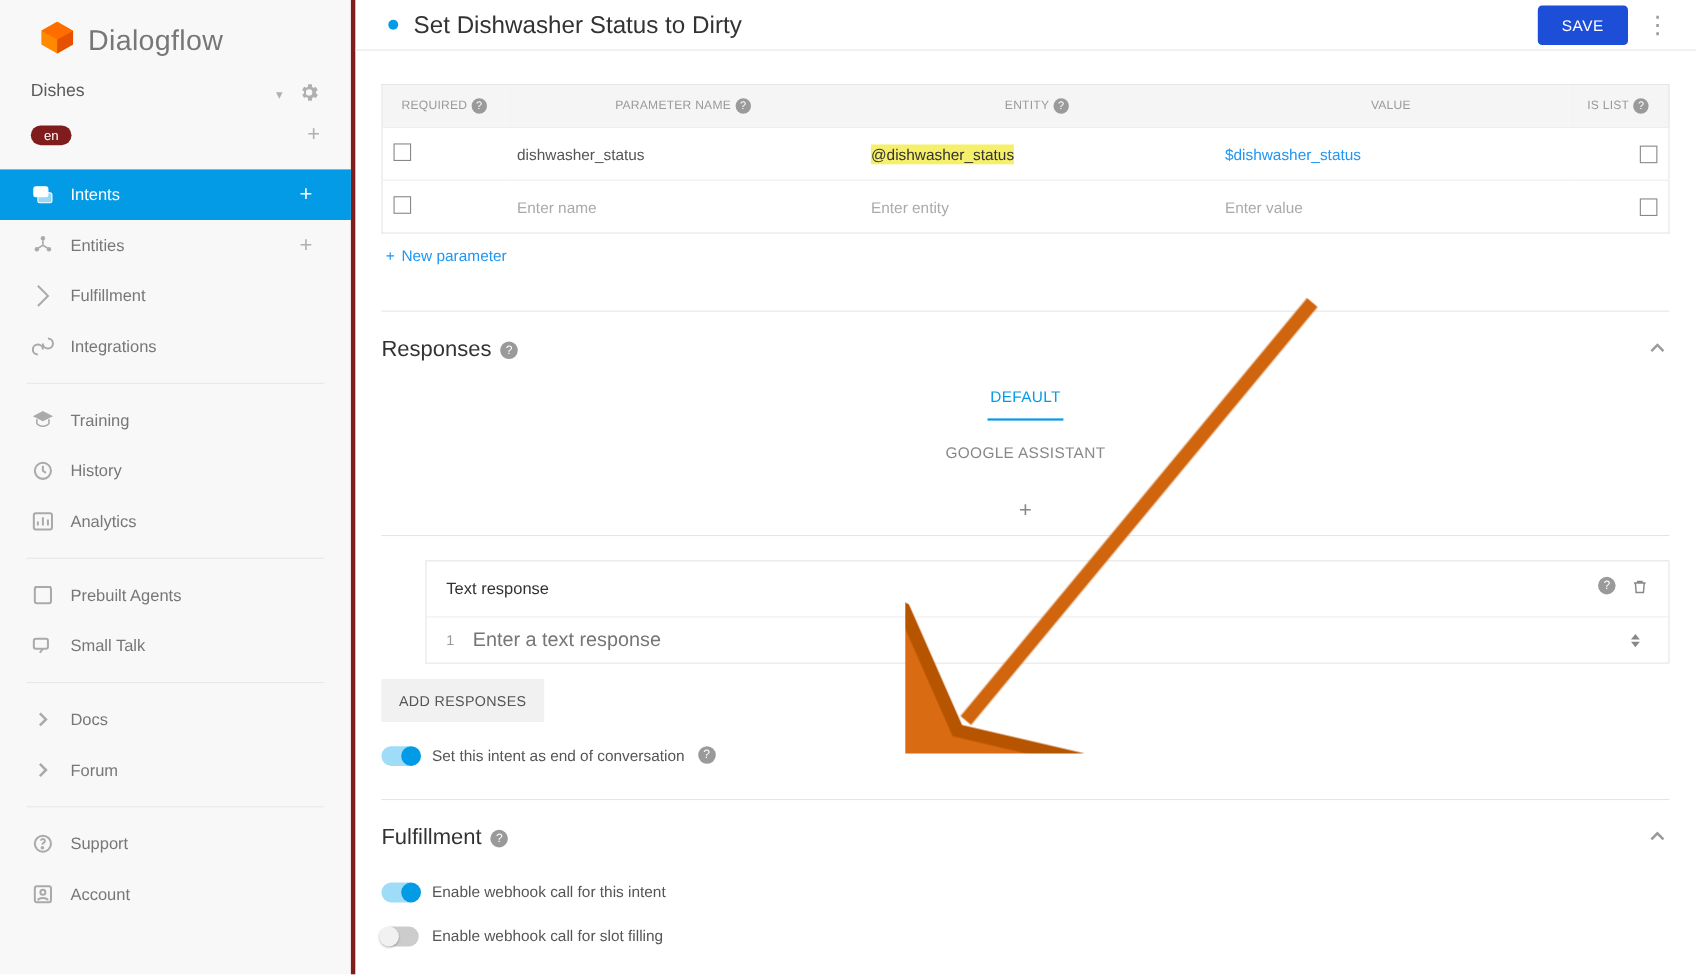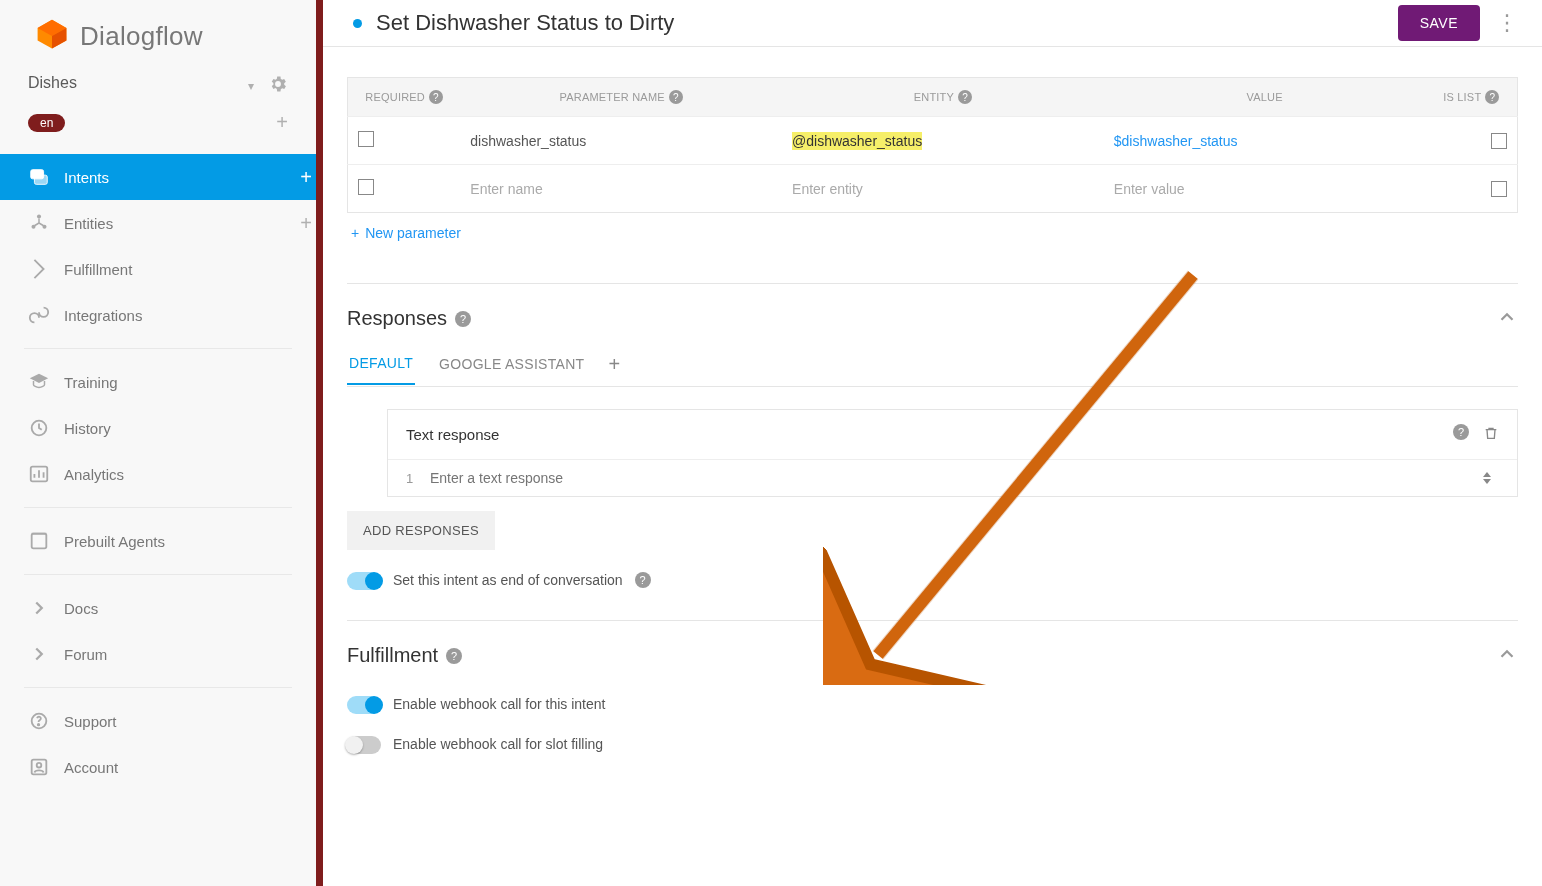--- a/index.html
+++ b/index.html
@@ -10,83 +10,83 @@
     background: #fff;
     width: 1542px;
     height: 886px;
     overflow: hidden;
   }
   .app { display: flex; height: 100%; }
   
   .sidebar {
     width: 323px;
     background: #f8f8f8;
-    border-right: 7px solid #7f1d1d;
+    border-right: 4px solid #7f1d1d;
     display: flex;
     flex-direction: column;
   }
   .logo-wrap { display:flex; align-items:center; padding: 18px 24px 4px 34px; }
   .logo-cube {
     width: 36px; height: 36px; margin-right: 10px;
     display:inline-block;
   }
   .logo-cube svg { width:36px; height:36px; }
   .logo-text { font-size: 26px; color:#777; font-weight: 400; letter-spacing: .3px; }
   .agent-row { padding: 16px 28px 8px 28px; display:flex; align-items:flex-start; justify-content:space-between;}
   .agent-name { font-size:16px; color:#5a5a5a;}
   .agent-right { display:flex; align-items:center; gap:14px; color:#b0b0b0;}
   .caret { font-size:12px; color:#b0b0b0;}
   .lang-row { padding: 6px 28px 14px 28px; display:flex; align-items:center; justify-content:space-between;}
   .lang-chip { background:#7f1d1d; color:#fff; font-size:12px; padding:2px 12px; border-radius:12px; }
   .nav { padding-top:6px;}
   .nav-item {
-    display:flex; align-items:center; padding: 12px 4px 12px 28px; color:#777;
+    display:flex; align-items:center; padding: 12px 35px 12px 28px; color:#777;
     position:relative;
   }
   .nav-item .nicon { width:22px; height:22px; margin-right:14px; flex:none; }
   .nav-item .nlabel { flex:1; font-size:15px; }
   .nav-item.active { background:#039be5; color:#fff; }
   .nav-item.active .nicon svg * { stroke:#fff; fill:#fff; }
   .nav-item .trail { color:#b0b0b0; font-size:20px; line-height:1;}
   .nav-item.active .trail { color:#fff; }
   .nav-divider { height:1px; background:#e8e8e8; margin: 10px 24px; }
   
   .main { flex:1; display:flex; flex-direction:column; }
   .appbar { height:47px; border-bottom:1px solid #e5e5e5; display:flex; align-items:center; padding: 0 24px 0 24px;}
   .status-dot { width:9px; height:9px; border-radius:50%; background:#039be5; margin-right:14px; margin-left:6px;}
   .intent-title { font-size:22px; color:#333; flex:1; font-weight:400;}
-  .save-btn { background:#701a75; color:#fff; border:none; padding:10px 22px; font-size:14px; letter-spacing:.5px; border-radius:4px; font-weight:500;}
+  .save-btn { background:#1d4ed8; color:#fff; border:none; padding:10px 22px; font-size:14px; letter-spacing:.5px; border-radius:4px; font-weight:500;}
   .kebab { margin-left:16px; color:#9a9a9a; font-size:22px; line-height:1; }
   .content { padding: 0 24px 40px 24px; overflow:auto; }
   
   .params-wrap { padding-top:30px; }
   .params-table { width:100%; border:1px solid #e5e5e5; border-collapse:collapse; }
   .params-table th { background:#f5f5f5; font-size:11px; color:#9a9a9a; font-weight:400; text-align:center; padding:12px 10px; letter-spacing:.2px;}
   .params-table td { border-top:1px solid #eee; padding: 14px 10px; font-size:14px; color:#555;}
   .th-help { display:inline-flex; align-items:center; gap:4px;}
   .chk { width:16px; height:16px; border:1.5px solid #888; display:inline-block; }
   .entity-hl { background:#f6ef69; color:#333; padding:1px 0;}
   .value-link { color:#2196f3; }
   .placeholder { color:#aaa; }
   .new-param { color:#2196f3; font-size:14px; padding:12px 4px; display:inline-flex; align-items:center; gap:6px;}
   .divider-strong { height:1px; background:#e5e5e5; margin:30px 0 22px 0;}
   
   .sec-head { display:flex; align-items:center; }
   .sec-title { font-size:20px; color:#333; margin-right:8px;}
   .sec-chevron { margin-left:auto; color:#9a9a9a;}
-  .tabs { display:flex; align-items:center; gap:22px; border-bottom:1px solid #e5e5e5; margin-top:22px;}
+  .tabs { display:flex; align-items:center; gap:22px; border-bottom:1px solid #e5e5e5; margin-top:22px;flex-direction:column;}
   .tab { padding: 0 2px 12px 2px; font-size:14px; color:#888; letter-spacing:.3px;}
   .tab.active { color:#039be5; border-bottom:2px solid #039be5; margin-bottom:-1px;}
   .tab-plus { color:#888; font-size:20px; padding-bottom:10px;}
   .textresp-box { border:1px solid #e5e5e5; margin-top:22px;margin-left:40px; }
   .textresp-head { display:flex; align-items:center; padding:14px 18px; font-size:15px; color:#333;}
   .textresp-head .actions { margin-left:auto; display:flex; gap:14px; color:#888;}
   .textresp-row { border-top:1px solid #eee; display:flex; align-items:center; padding:10px 18px; }
   .rownum { color:#999; font-size:13px; width:24px;}
-  .textresp-row input { border:none; outline:none; flex:1; font-size:14px; color:#8b5cf6; background:transparent;}
+  .textresp-row input { border:none; outline:none; flex:1; font-size:18px; color:#8b5cf6; background:transparent;}
   .stepper { width:16px; display:flex; flex-direction:column; gap:2px; }
   .stepper span { width:0;height:0;border-left:4px solid transparent;border-right:4px solid transparent;}
   .stepper .up{border-bottom:5px solid #888;}
   .stepper .dn{border-top:5px solid #888;}
   .add-responses { margin-top:14px; background:#f1f1f1; border:none; padding:12px 16px; font-size:13px; color:#555; letter-spacing:.3px;}
   .toggle-row { display:flex; align-items:flex-start; gap:12px; margin-top:22px; font-size:14px; color:#555;}
   .toggle { width:34px; height:18px; border-radius:10px; position:relative; }
   .toggle::after{content:"";position:absolute;width:18px;height:18px;border-radius:50%;top:0;}
   .toggle.on { background:#9fdcf8;}
   .toggle.on::after{ background:#039be5; right:-2px;}
@@ -190,20 +190,27 @@
             </svg></span>
         <span class="nlabel">Analytics</span>
       </div>
       <div class="nav-divider"></div>
       <div class="nav-item">
         <span class="nicon"><svg viewBox="0 0 24 24" fill="none" stroke="#aaa" stroke-width="2">
               <rect x="4" y="4" width="16" height="16" rx="2"></rect>
               <path d="M4 4h16"></path>
             </svg></span>
         <span class="nlabel">Prebuilt Agents</span>
+      </div>
+      <div class="nav-item">
+        <span class="nicon"><svg viewBox="0 0 24 24" fill="none" stroke="#aaa" stroke-width="2">
+              <rect x="3" y="5" width="14" height="10" rx="2"></rect>
+              <path d="M9 19l3-4"></path>
+            </svg></span>
+        <span class="nlabel">Small Talk</span>
       </div>
       <div class="nav-divider"></div>
       <div class="nav-item">
         <span class="nicon"><svg viewBox="0 0 24 24" fill="none" stroke="#aaa" stroke-width="2.5">
               <path d="M9 6l6 6-6 6"></path>
             </svg></span>
         <span class="nlabel">Docs</span>
       </div>
       <div class="nav-item">
         <span class="nicon"><svg viewBox="0 0 24 24" fill="none" stroke="#aaa" stroke-width="2.5">

